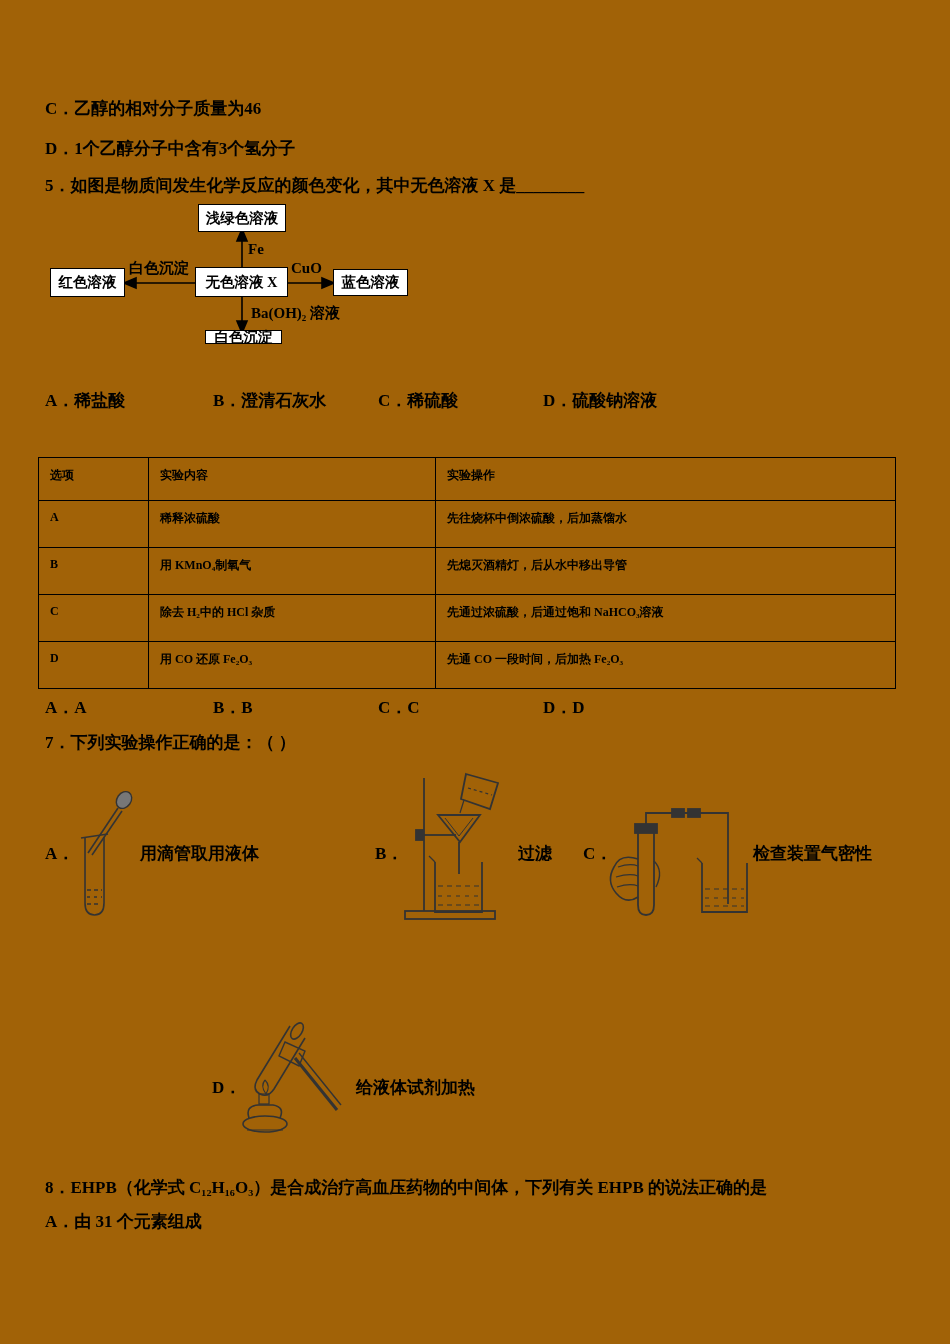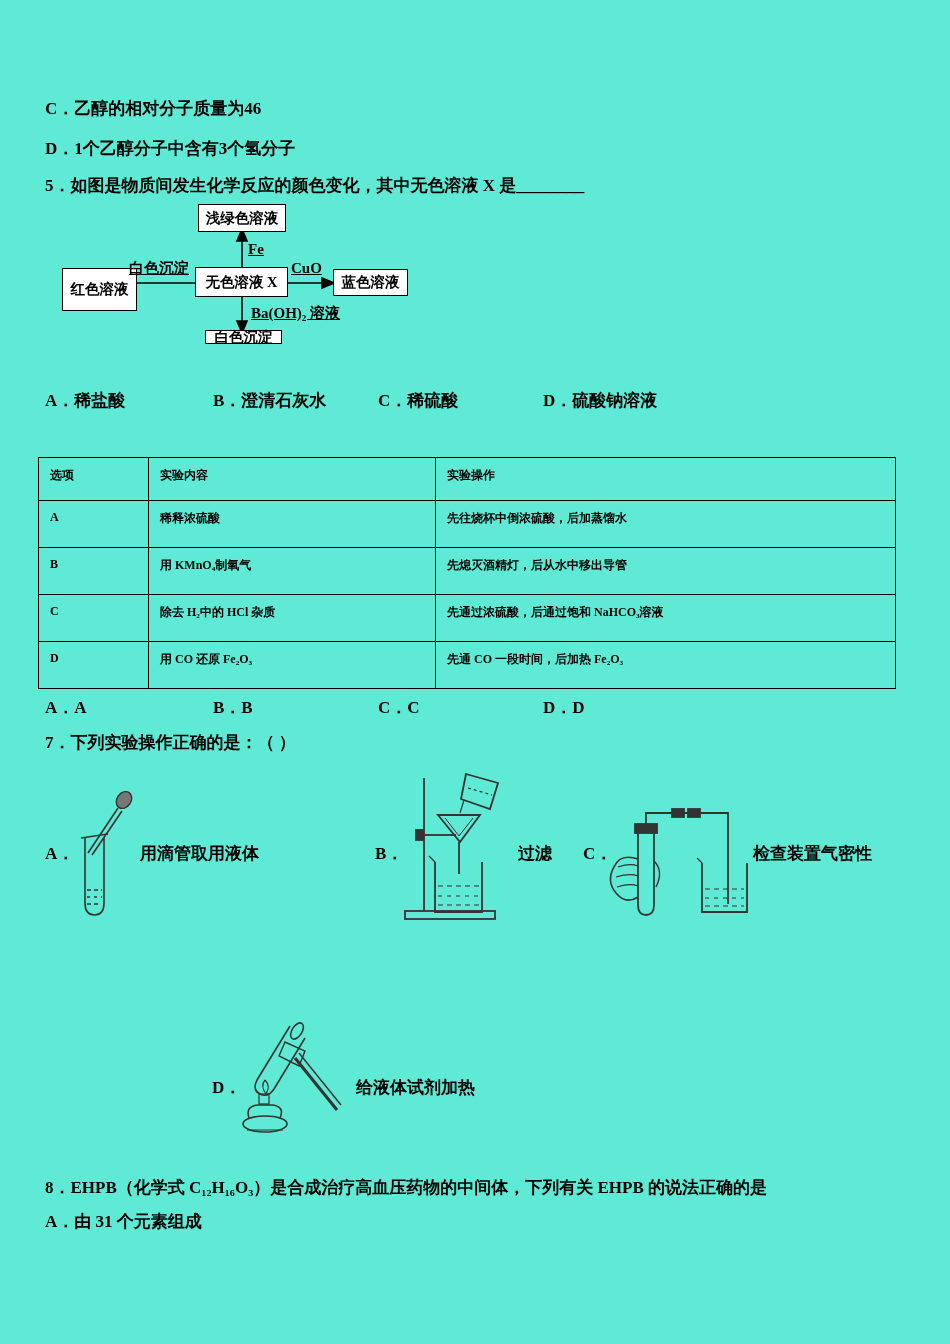--- a/index.html
+++ b/index.html
@@ -1,36 +1,36 @@
 <!DOCTYPE html>
 <html><head>
 <meta charset="utf-8">
 <style>
   html,body{margin:0;padding:0;background:#e8e8e8;}
   #page{
     position:relative;
     width:950px;height:1344px;
     margin:0 auto;
-    background:#5eead4;
+    background:#a16207;
     font-family:"Liberation Serif","DejaVu Serif",serif;
     font-weight:700;
     color:#000;
     overflow:hidden;
   }
   .txt{position:absolute;font-size:17px;line-height:1.25;white-space:nowrap;}
   .dbox{
     position:absolute;
     border:1.6px solid #000;
     display:flex;align-items:center;justify-content:center;
     font-size:14.5px;
     background:#fff;
     padding:0 2px;
     box-sizing:border-box;
   }
-  .dlabel{position:absolute;font-size:15px;white-space:nowrap;text-decoration:underline;}
+  .dlabel{position:absolute;font-size:15px;white-space:nowrap;}
   .arrows{position:absolute;left:0;top:0;pointer-events:none;}
   table.qt{
     position:absolute;left:38px;top:457px;
     border-collapse:collapse;table-layout:fixed;
     width:857px;
     font-family:"Liberation Serif","DejaVu Serif",serif;
     font-weight:700;font-size:12px;
   }
   table.qt td{
     border:1.8px solid #000;
@@ -61,21 +61,21 @@
       <line x1="196" y1="283" x2="132" y2="283"></line>
       <polygon points="124,283 136,278 136,288"></polygon>
       <line x1="288" y1="283" x2="326" y2="283"></line>
       <polygon points="334,283 322,278 322,288"></polygon>
       <line x1="242" y1="297" x2="242" y2="324"></line>
       <polygon points="242,333 237,321 247,321"></polygon>
     </g>
   </svg>
 
   <div class="dbox" style="left:198px;top:204px;width:88px;height:28px;">浅绿色溶液</div>
-  <div class="dbox" style="left:62px;top:268px;width:75px;height:43px;">红色溶液</div>
+  <div class="dbox" style="left:50px;top:268px;width:75px;height:29px;">红色溶液</div>
   <div class="dbox" style="left:195px;top:267px;width:93px;height:30px;">无色溶液 X</div>
   <div class="dbox" style="left:333px;top:269px;width:75px;height:27px;">蓝色溶液</div>
   <div class="dbox" style="left:205px;top:330px;width:77px;height:14px;font-family:Liberation Mono, monospace;">白色沉淀</div>
 
   <div class="dlabel" style="left:248px;top:241px;">Fe</div>
   <div class="dlabel" style="left:129px;top:259px;">白色沉淀</div>
   <div class="dlabel" style="left:291px;top:260px;">CuO</div>
   <div class="dlabel" style="left:251px;top:304px;">Ba(OH)₂ 溶液</div>
 
   <div class="txt" style="left:45px;top:390px;">A．稀盐酸</div>

